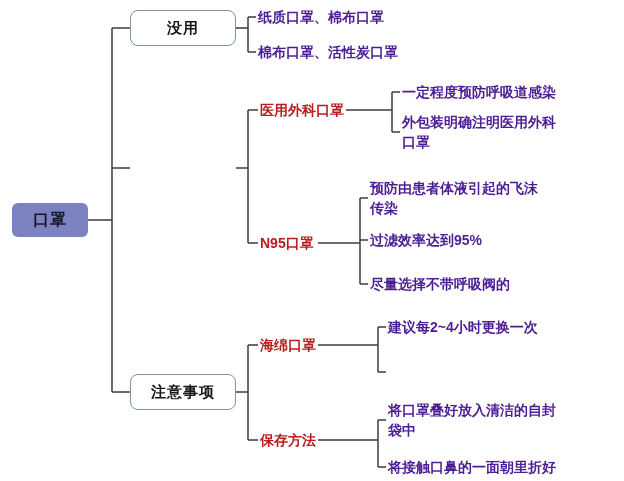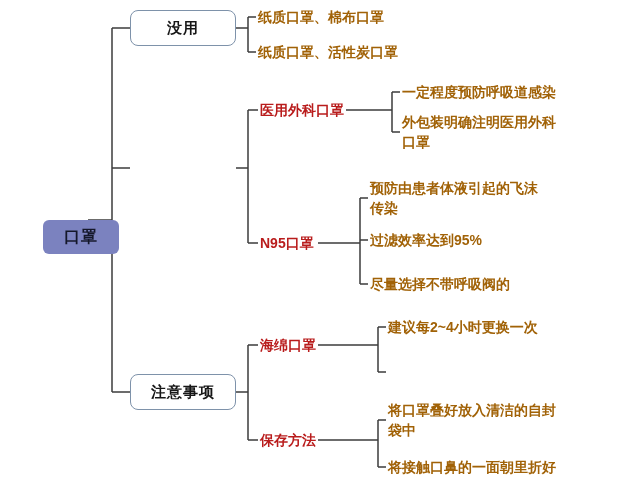--- a/index.html
+++ b/index.html
@@ -10,49 +10,48 @@
     font-family:"Liberation Sans","DejaVu Sans",sans-serif;
     overflow:hidden;
   }
   .canvas svg{position:absolute;left:0;top:0;}
   .canvas svg path{
     stroke:var(--line,#3d3d3d);
     stroke-width:1.5;
     fill:none;
   }
   .root-node{
-    position:absolute;left:12px;top:220px;
+    position:absolute;left:12px;top:203px;
     width:76px;height:34px;
     background:var(--root-bg,#7b82bf);
     color:var(--root-text,#14172a);
     border-radius:6px;
     display:flex;align-items:center;justify-content:center;
     font-size:16px;font-weight:700;
     letter-spacing:1px;
-    margin-left:31px;
   }
   .branch-box{
     position:absolute;left:130px;
     width:106px;height:36px;
     background:#ffffff;
     border:1.6px solid var(--branch-border,#7e92aa);
     border-radius:8px;
     box-sizing:border-box;
     display:flex;align-items:center;justify-content:center;
     font-size:15px;font-weight:700;color:#161616;
     letter-spacing:1px;
   }
   .sub-node{
     position:absolute;
     font-size:14px;font-weight:700;color:#b91c1c;
     line-height:20px;white-space:nowrap;
   }
   .leaf{
     position:absolute;
-    font-size:14px;font-weight:600;color:#a16207;
+    font-size:14px;font-weight:600;color:#4c1d95;
     line-height:20px;
   }
   .nowrap{white-space:nowrap;}
 </style>
 </head>
 <body>
 
 <div class="canvas">
 
   <svg width="624" height="481" viewBox="0 0 624 481" aria-hidden="true">
@@ -65,21 +64,21 @@
     <path d="M318 345 H378 M378 327 V372 M378 327 H386 M378 372 H386"></path>
     <path d="M318 440 H378 M378 420 V467 M378 420 H386 M378 467 H386"></path>
   </svg>
 
   <div class="root-node">口罩</div>
 
   <div class="branch-box" style="top:10px">没用</div>
   <div class="branch-box" style="top:374px">注意事项</div>
 
   <div class="leaf nowrap" style="left:258px;top:7px">纸质口罩、棉布口罩</div>
-  <div class="leaf nowrap" style="left:258px;top:42px">纸质口罩、活性炭口罩</div>
+  <div class="leaf nowrap" style="left:258px;top:42px">棉布口罩、活性炭口罩</div>
 
   <div class="sub-node" style="left:260px;top:100px">医用外科口罩</div>
   <div class="leaf nowrap" style="left:402px;top:82px">一定程度预防呼吸道感染</div>
   <div class="leaf" style="left:402px;top:112px;width:160px">外包装明确注明医用外科口罩</div>
 
   <div class="sub-node" style="left:260px;top:233px">N95口罩</div>
   <div class="leaf" style="left:370px;top:178px;width:175px">预防由患者体液引起的飞沫传染</div>
   <div class="leaf nowrap" style="left:370px;top:230px">过滤效率达到95%</div>
   <div class="leaf nowrap" style="left:370px;top:274px">尽量选择不带呼吸阀的</div>
 

